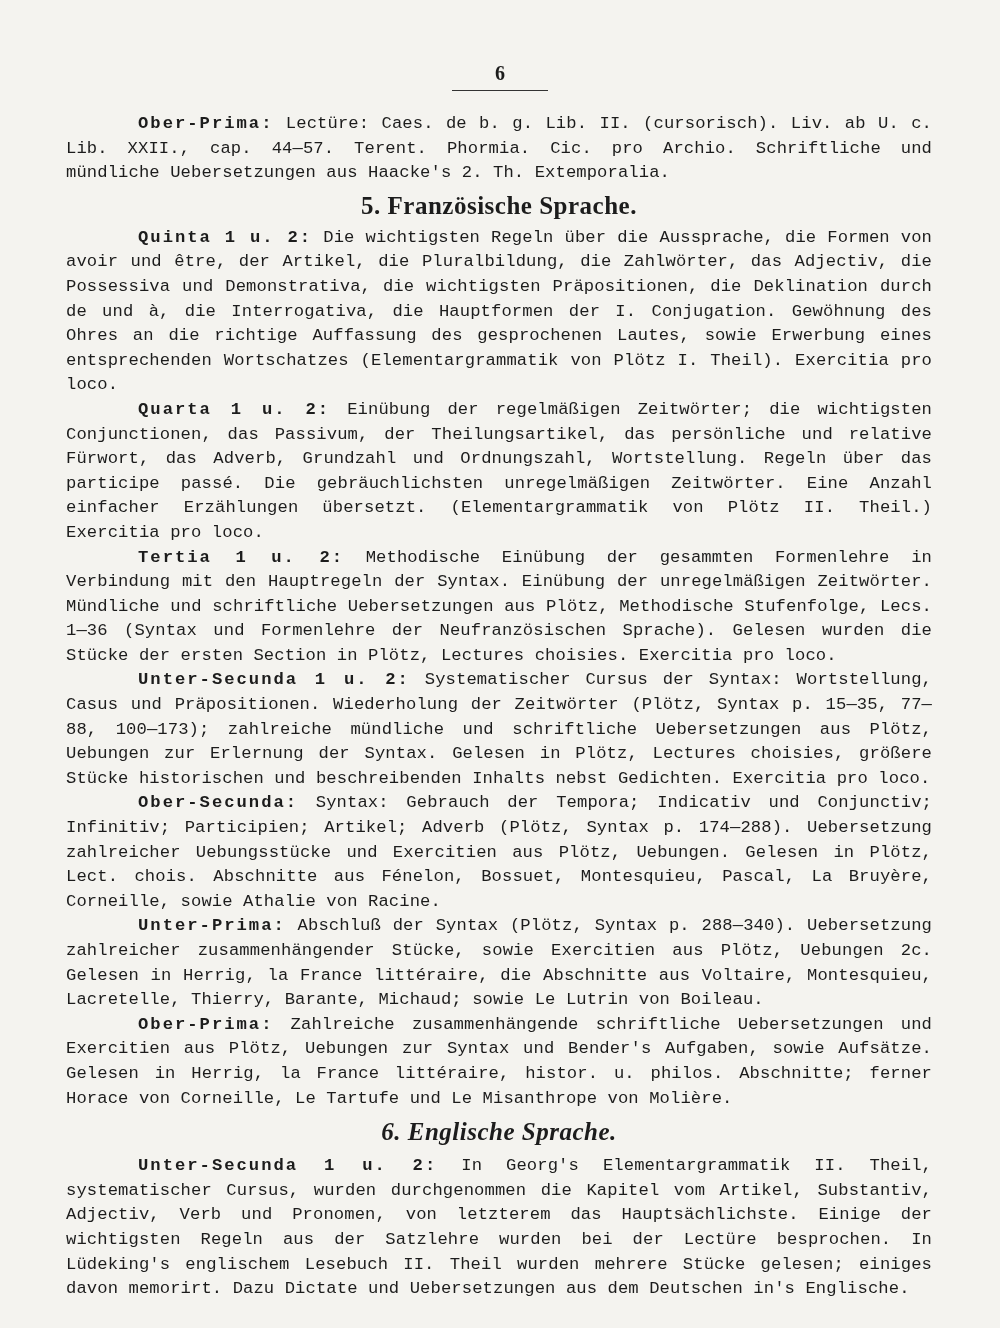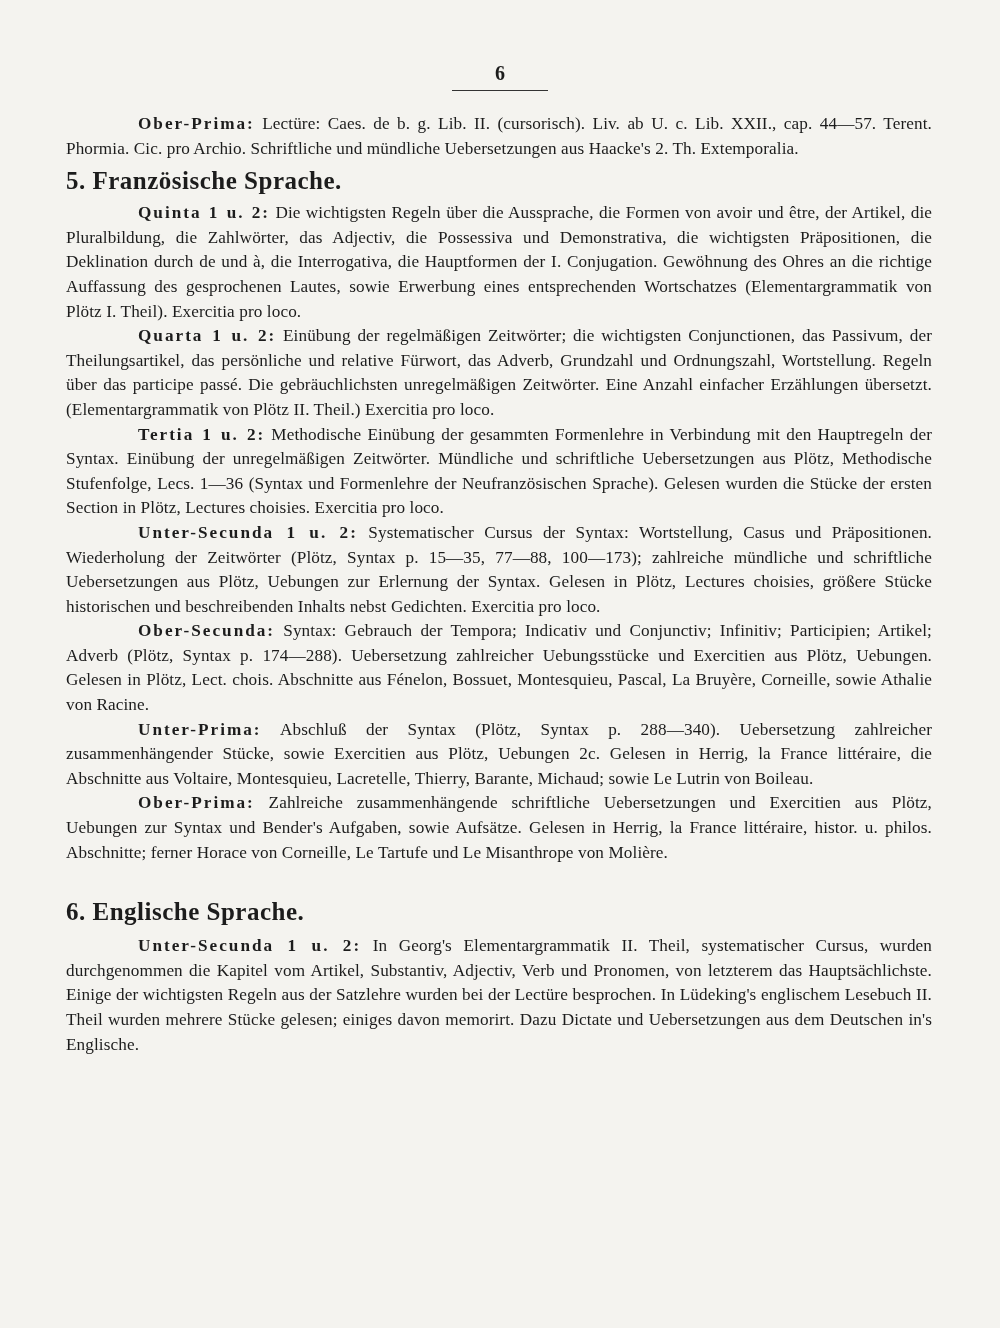--- a/index.html
+++ b/index.html
@@ -16,28 +16,28 @@
   }
   .page-rule {
     position: absolute; left: 452px; top: 90px; width: 96px; height: 0;
     border-top: 1.5px solid #333;
   }
   .content {
     position: absolute; left: 66px; top: 112px; width: 866px;
   }
   p.para {
     margin: 0; font-size: 17.2px; line-height: 24.6px;
-    text-align: justify; text-indent: 72px; letter-spacing: 0.1px;
+    text-align: justify; text-indent: 72px; letter-spacing: 0.1px; font-family: Liberation Mono, monospace;
   }
   .cls { letter-spacing: 2px; font-weight: bold; }
   h2.section {
-    margin: 3px 0 3px 0; text-align: left; font-size: 25px;
+    margin: 3px 0 3px 0; text-align: center; font-size: 25px;
     line-height: 34px; font-weight: bold; letter-spacing: 0.5px;
   }
-  h2.section.s6 { margin-top: 30px; margin-bottom: 5px; }
+  h2.section.s6 { margin-top: 4px; margin-bottom: 5px; font-style: italic; }
 </style>
 </head>
 <body>
 
 <div class="page">
   <div class="page-number">6</div>
   <div class="page-rule"></div>
 
   <div class="content">
     <p class="para"><span class="cls">Ober-Prima:</span><span> Lectüre: Caes. de b. g. Lib. II. (cursorisch). Liv. ab U. c. Lib. XXII., cap. 44—57. Terent. Phormia. Cic. pro Archio. Schriftliche und mündliche Uebersetzungen aus Haacke's 2. Th. Extemporalia.</span></p>

